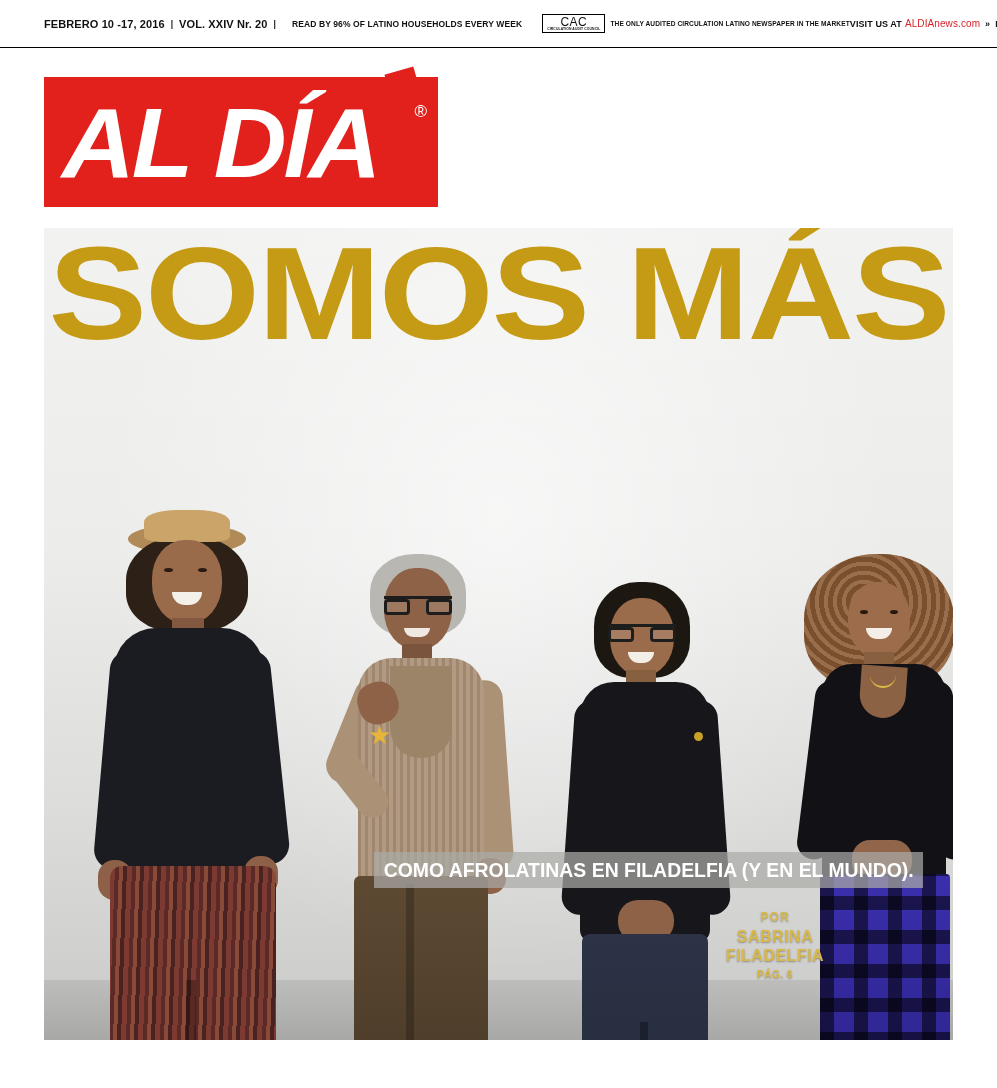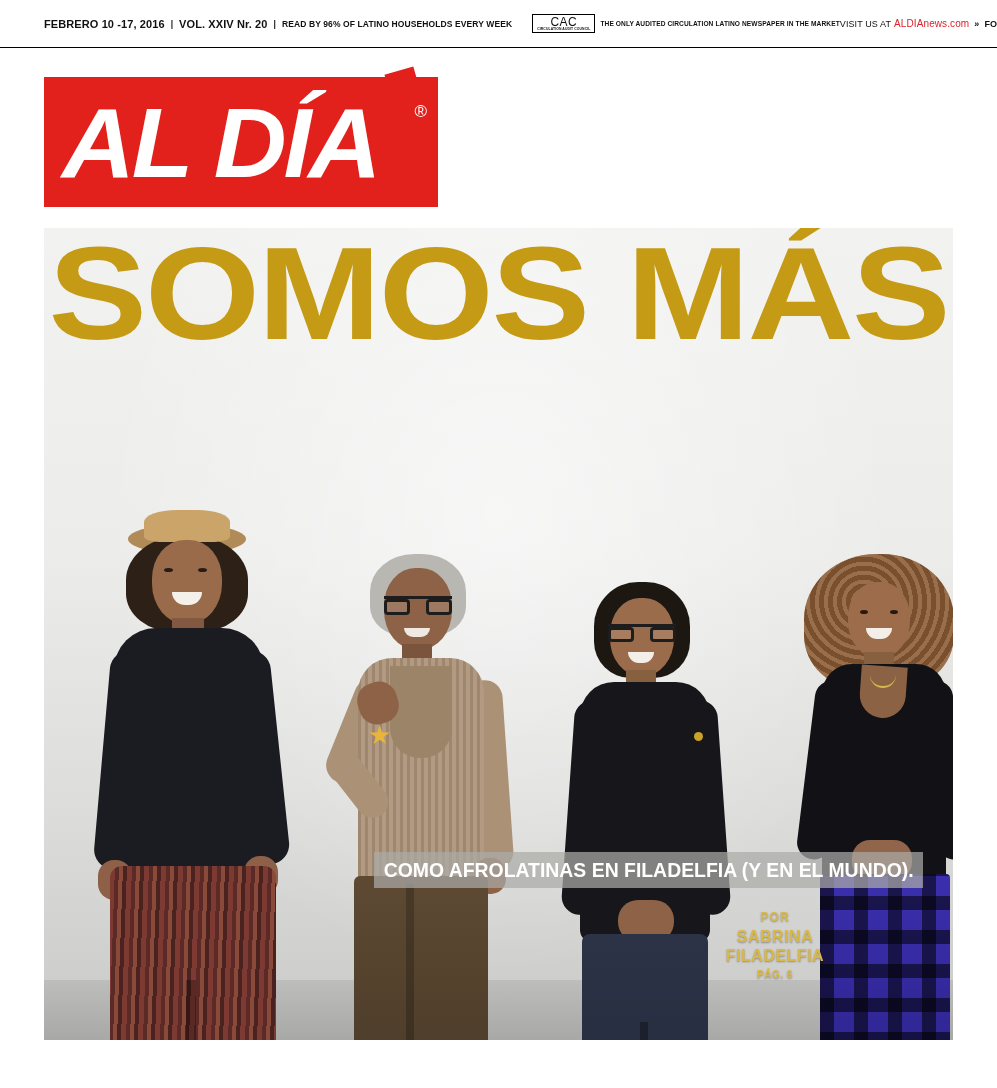--- a/index.html
+++ b/index.html
@@ -34,21 +34,21 @@
     letter-spacing:0.1px;
     color:#111;
     white-space:nowrap;
   }
   .tb-date { font-size:11px; font-weight:bold; }
   .tb-sep {
     display:inline-block;
     margin:0 6px;
     color:#111;
   }
-  .tb-read { font-size:8.5px; font-weight:bold; }
+  .tb-read { font-size:8.5px; font-weight:bold;margin-left:10px; }
   .tb-vrule {
     display:inline-block;
     width:1px; height:22px;
     background:#000;
     margin:0 10px;
   }
   .cac-box {
     display:inline-block;
     border:1.5px solid #000;
     padding:1px 4px 0 4px;
@@ -70,21 +70,21 @@
     margin-top:0px;
   }
   .tb-audited { font-size:6.6px; font-weight:bold; }
   .tb-right {
     margin-left:auto;
     display:flex;
     align-items:center;
     font-size:9px;
     font-weight:bold;
   }
-  .tb-visit { font-size:9px; font-weight:normal; }
+  .tb-visit { font-size:9px; font-weight:bold; }
   .tb-url { color:#d8232a; font-weight:normal; font-size:10px; margin-left:3px;}
   .tb-arrow { margin:0 5px; font-size:9px; }
   .tb-follow { font-size:9px; font-weight:bold; margin-right:6px;}
   .sicon {
     display:inline-flex;
     align-items:center;
     justify-content:center;
     width:12px; height:12px;
     margin-right:3px;
     color:#fff;

